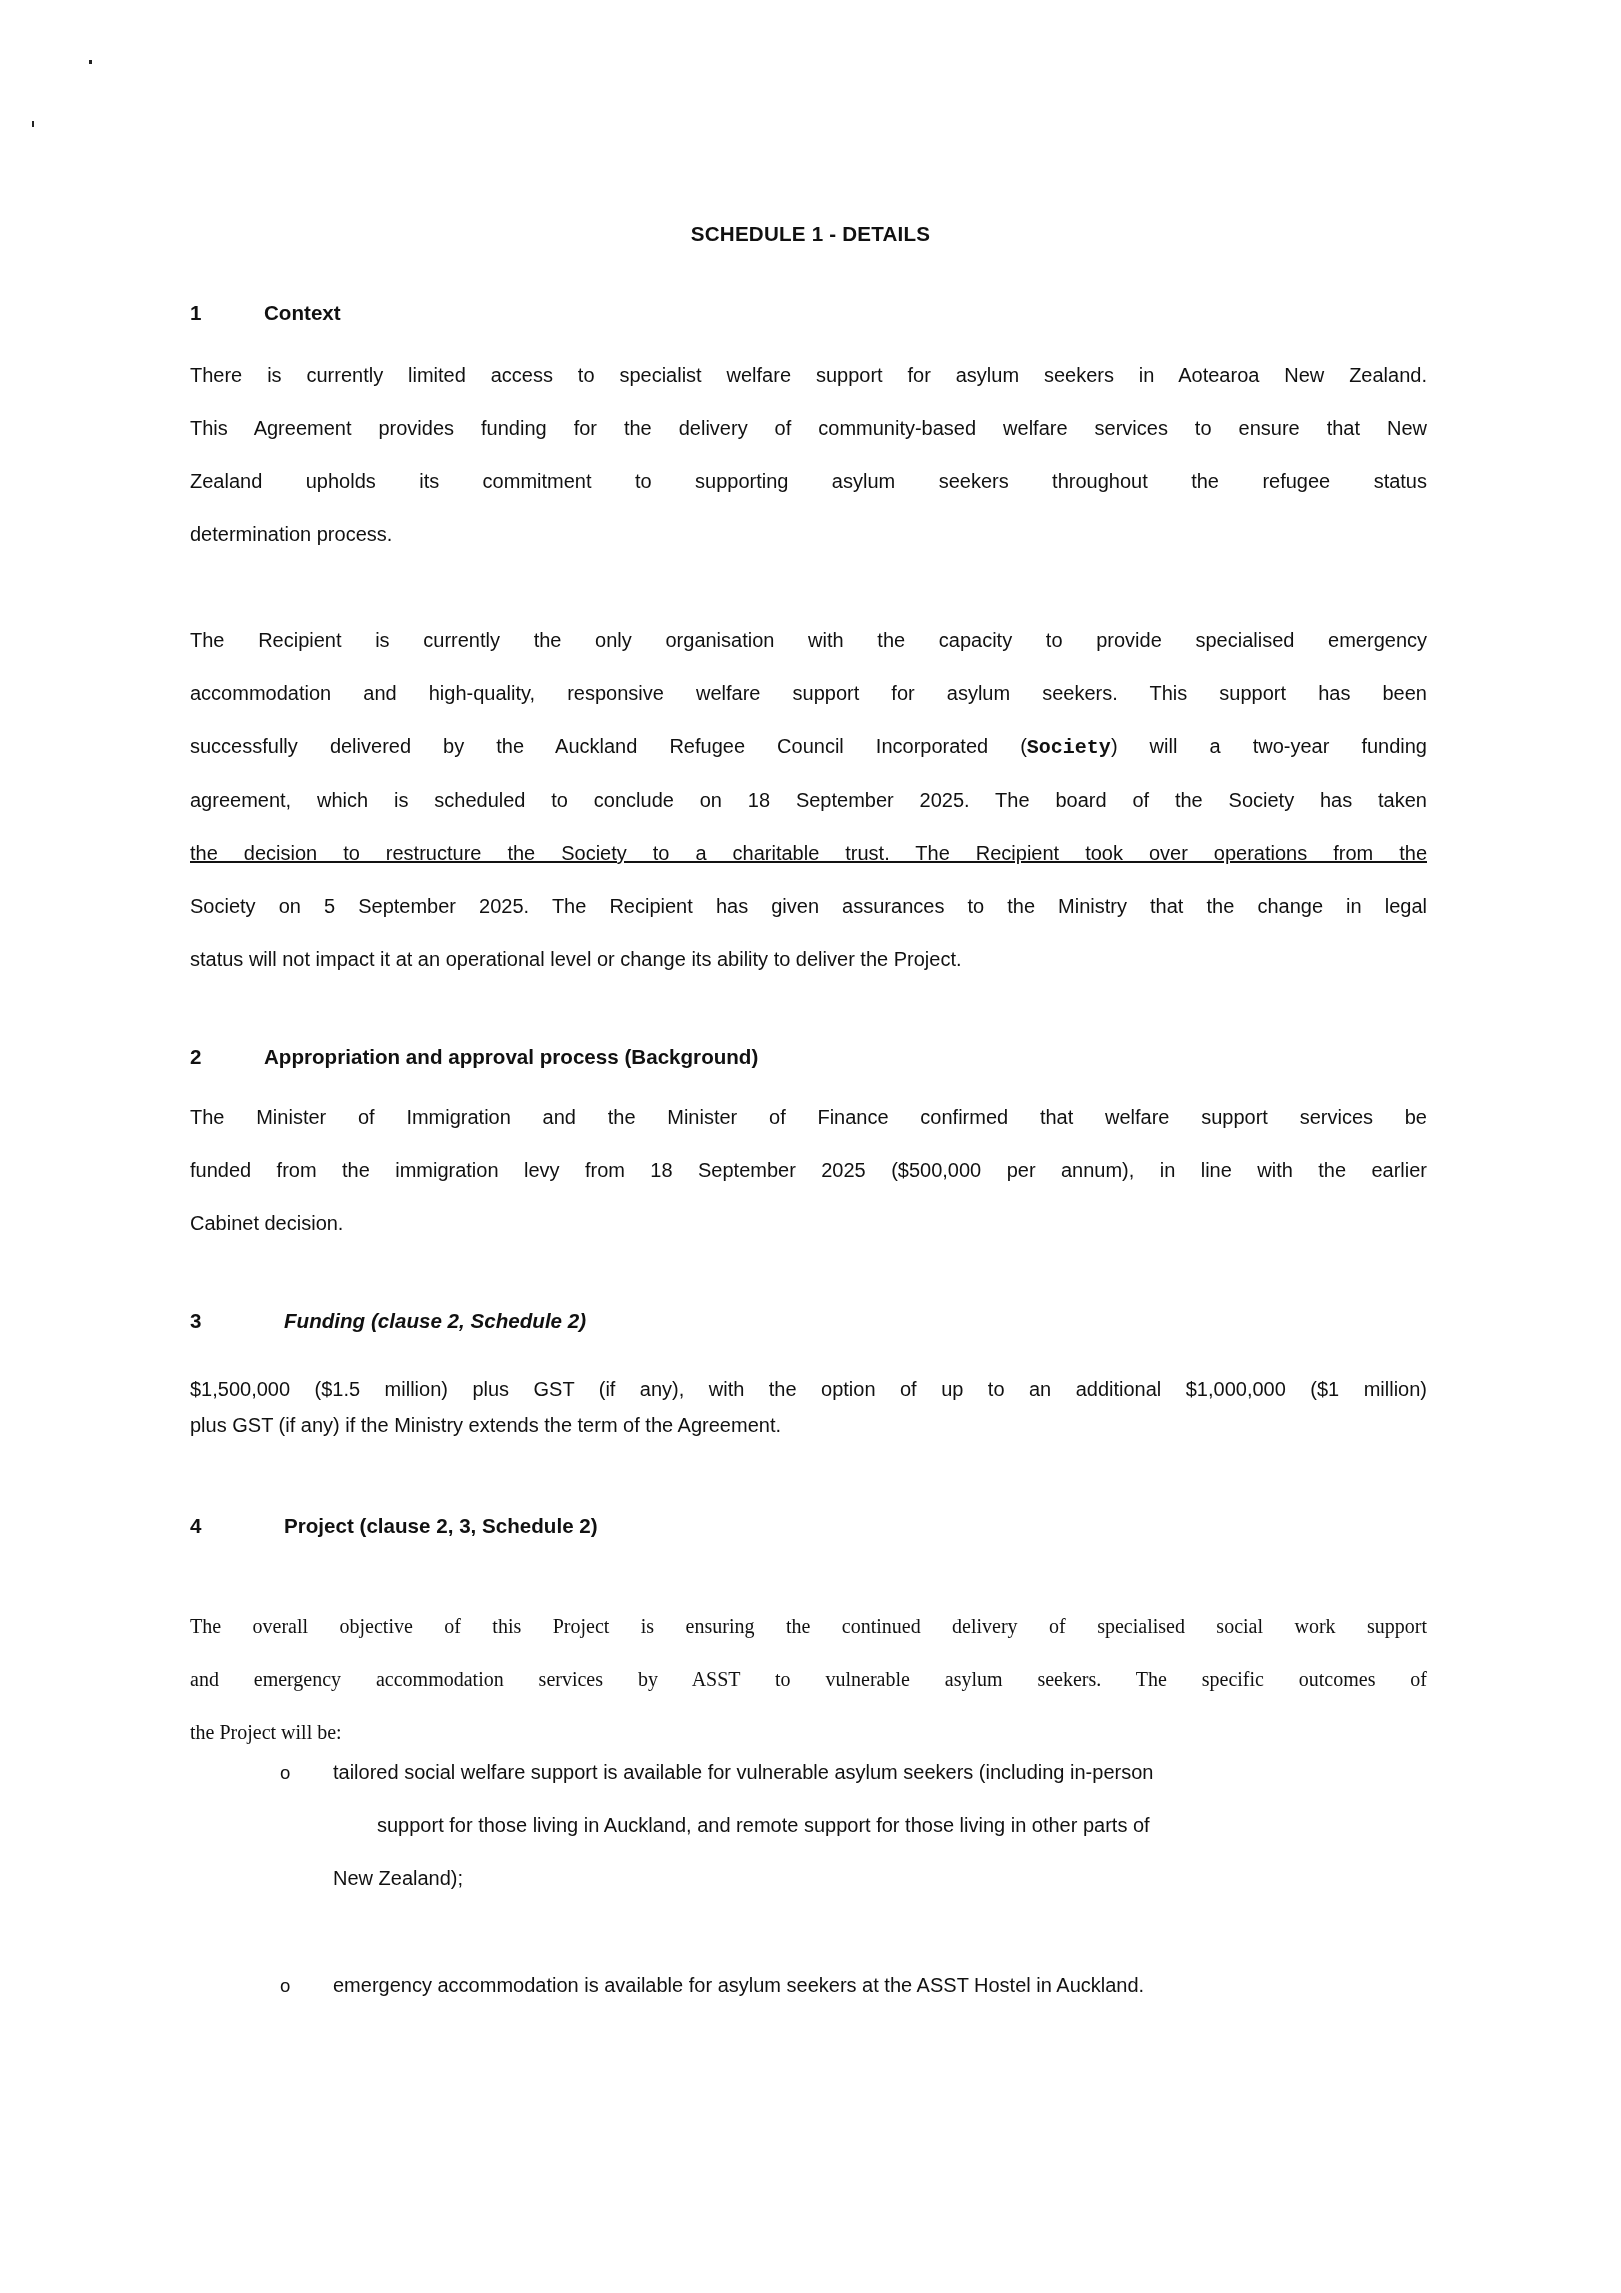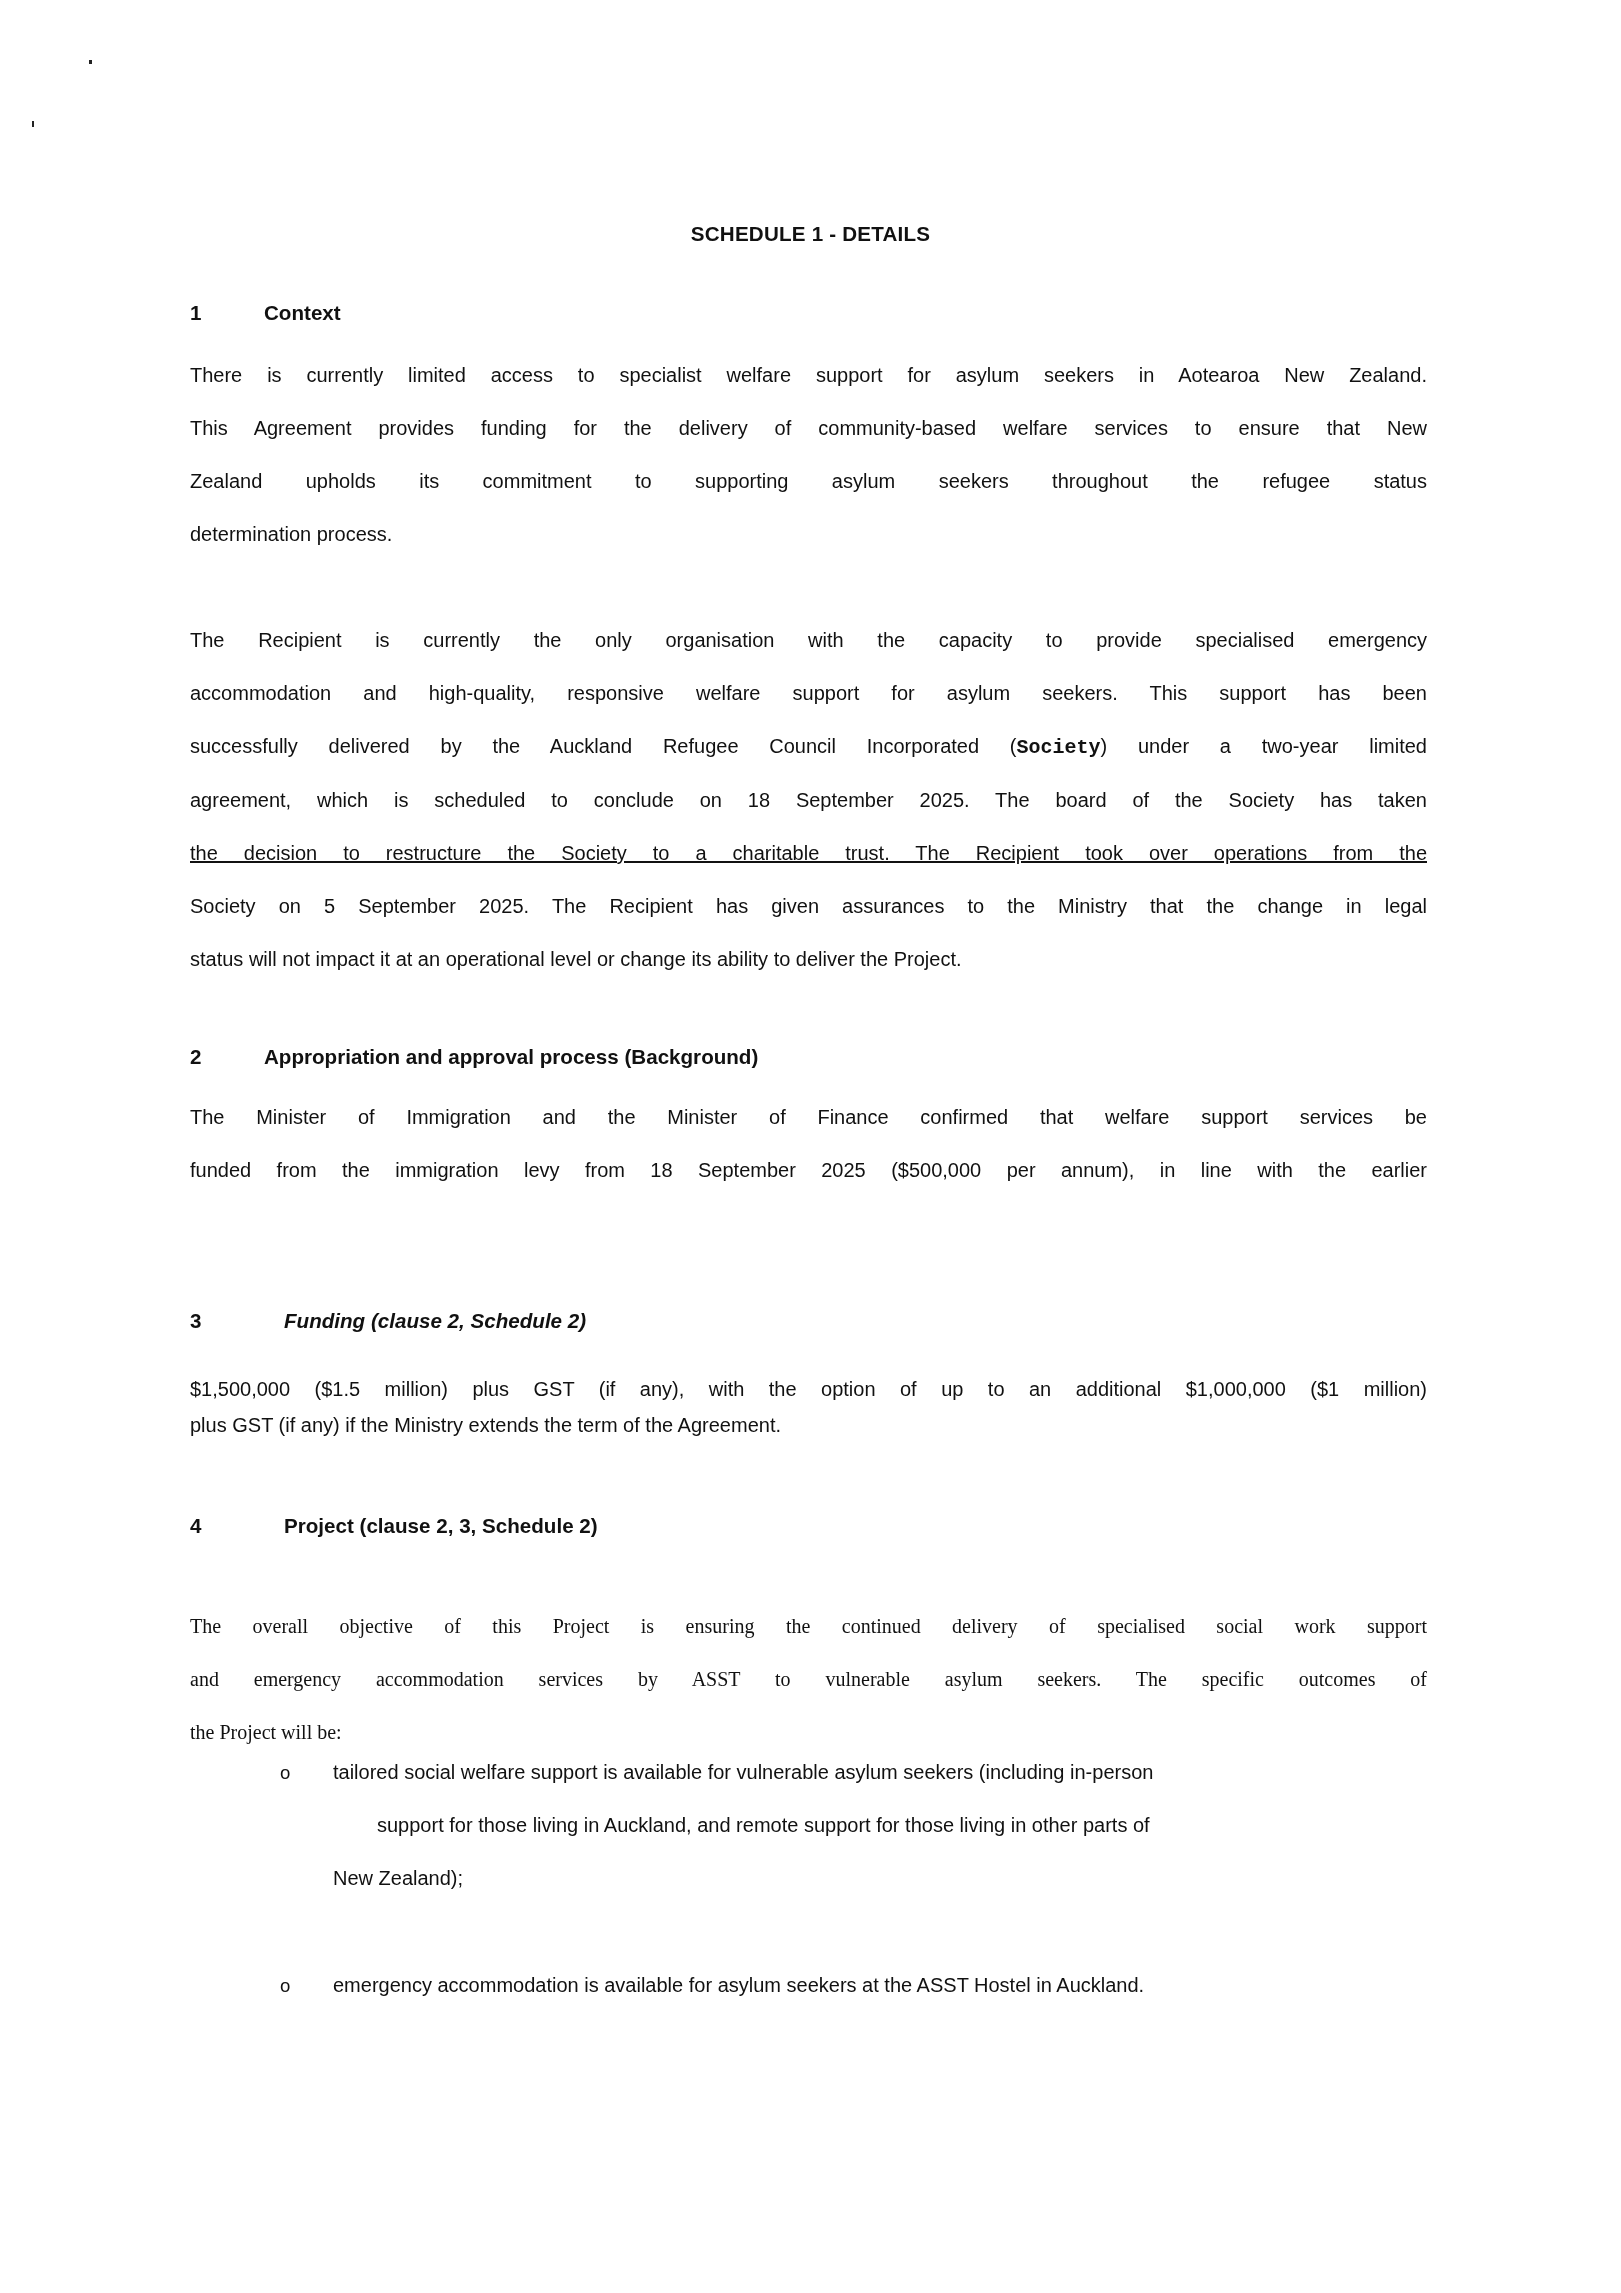--- a/index.html
+++ b/index.html
@@ -43,35 +43,36 @@
   <div class="para" style="top:349px;">
     <span class="line" style="display: block;">There is currently limited access to specialist welfare support for asylum seekers in Aotearoa New Zealand.</span>
     <span class="line" style="display: block;">This Agreement provides funding for the delivery of community-based welfare services to ensure that New</span>
     <span class="line" style="display: block;">Zealand upholds its commitment to supporting asylum seekers throughout the refugee status</span>
     <span class="line last" style="display: block;">determination process.</span>
   </div>
 
   <div class="para" style="top:614px;">
     <span class="line" style="display: block;">The Recipient is currently the only organisation with the capacity to provide specialised emergency</span>
     <span class="line" style="display: block;">accommodation and high-quality, responsive welfare support for asylum seekers. This support has been</span>
-    <span class="line" style="display: block;"><span>successfully delivered by the Auckland Refugee Council Incorporated (</span><b>Society</b><span>) under a two-year limited</span></span>
+    <span class="line" style="display: block;"><span>successfully delivered by the Auckland Refugee Council Incorporated (</span><b>Society</b><span>) will a two-year funding</span></span>
     <span class="line" style="display: block;">agreement, which is scheduled to conclude on 18 September 2025.  The board of the Society has taken</span>
     <span class="line" style="display: block; text-decoration: underline;">the decision to restructure the Society to a charitable trust. The Recipient took over operations from the</span>
     <span class="line" style="display: block;">Society on 5 September 2025. The Recipient has given assurances to the Ministry that the change in legal</span>
     <span class="line last" style="display: block;">status will not impact it at an operational level or change its ability to deliver the Project.</span>
   </div>
 
   <div class="heading" style="top:1042px;">
     <span class="num">2</span>
     <span class="label">Appropriation and approval process (Background)</span>
   </div>
 
   <div class="para" style="top:1091px;">
     <span class="line" style="display: block;">The Minister of Immigration and the Minister of Finance confirmed that welfare support services be</span>
     <span class="line" style="display: block;">funded from the immigration levy from 18 September 2025 ($500,000 per annum), in line with the earlier</span>
+    <span class="line last" style="display: block;">Cabinet decision.</span>
   </div>
 
   <div class="heading" style="top:1306px;">
     <span class="num">3</span>
     <span class="label wide italic">Funding (clause 2, Schedule 2)</span>
   </div>
 
   <div class="para single" style="top:1371px;">
     <span class="line" style="display: block;">$1,500,000 ($1.5 million) plus GST (if any), with the option of up to an additional $1,000,000 ($1 million)</span>
     <span class="line last" style="display: block;">plus GST (if any) if the Ministry extends the term of the Agreement.</span>

